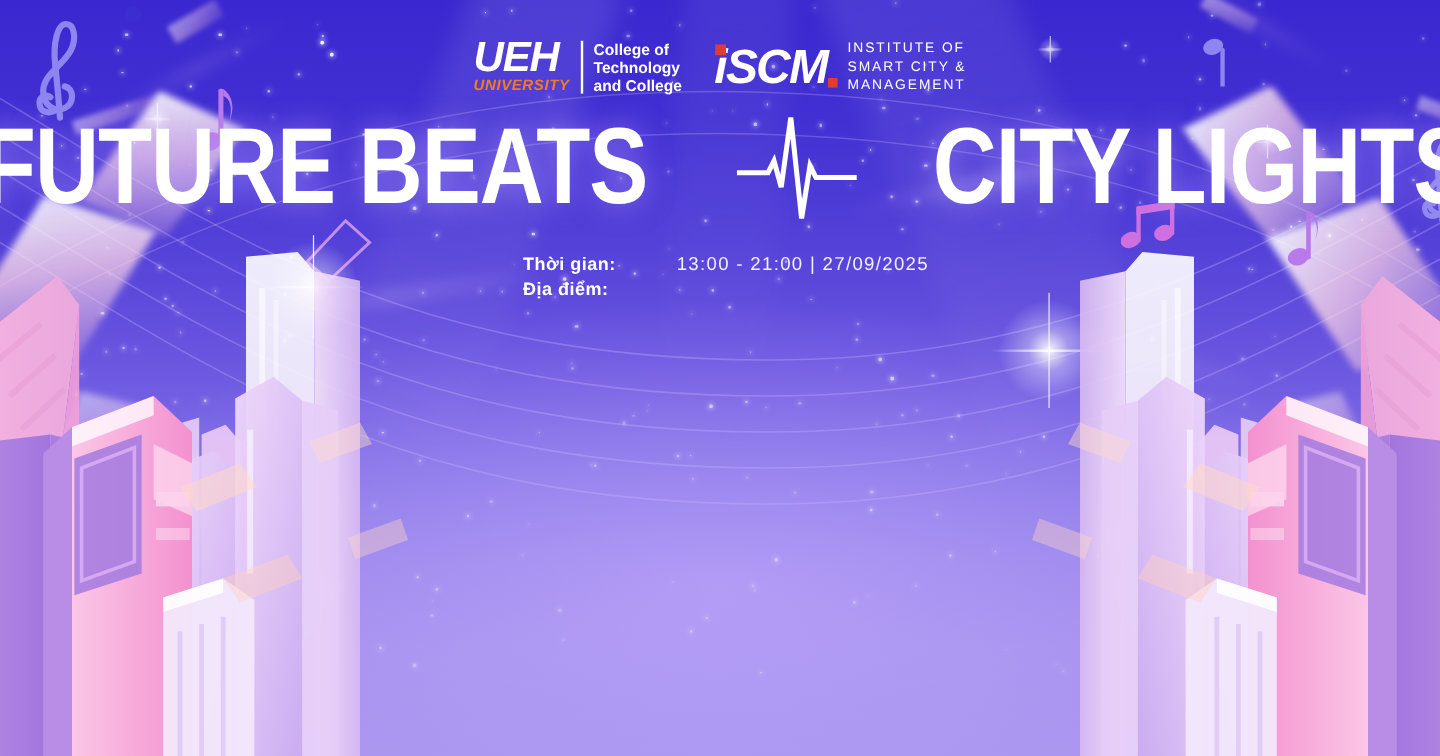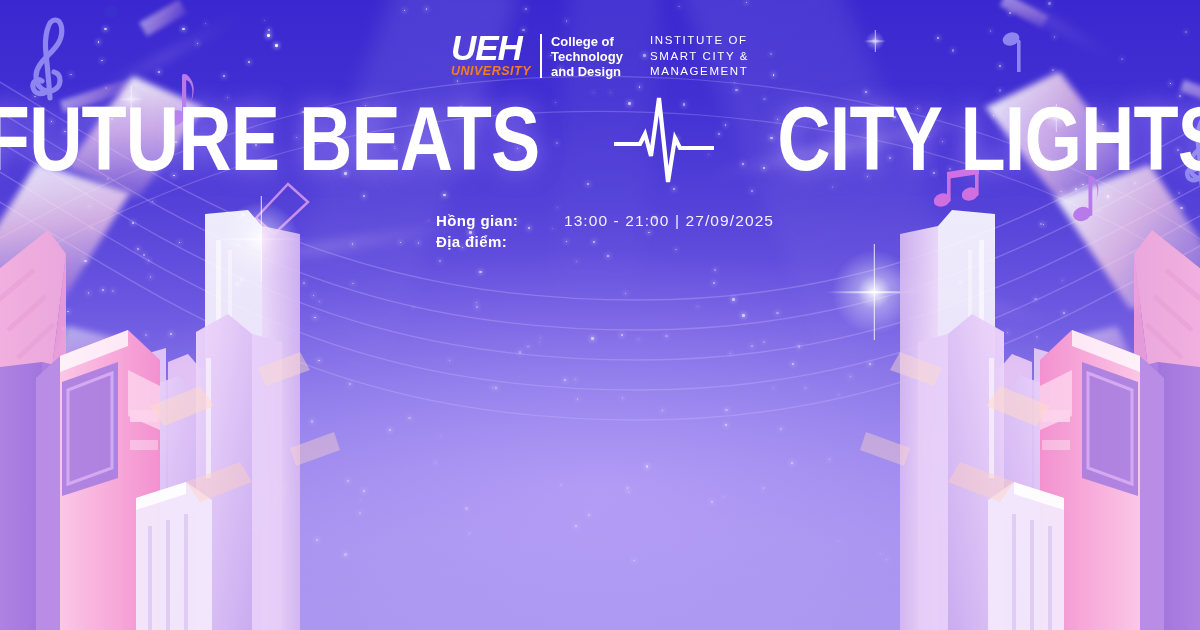--- a/index.html
+++ b/index.html
@@ -775,46 +775,51 @@
 
       <div class="logo-ueh">
         <div class="ueh-mark">
           <div class="ueh-word">UEH</div>
           <div class="ueh-sub">UNIVERSITY</div>
         </div>
         <div class="ueh-div"></div>
         <div class="ueh-desc">
           <div>College of</div>
           <div>Technology</div>
-          <div>and Design</div>
+          <div>and College</div>
         </div>
       </div>
 
       <div class="logo-iscm">
+        <div class="iscm-mark">
+          <span class="iscm-dot-top"></span>
+          <span class="iscm-word">iSCM</span>
+          <span class="iscm-dot-end"></span>
+        </div>
         <div class="iscm-desc">
           <div>INSTITUTE OF</div>
           <div>SMART CITY &amp;</div>
           <div>MANAGEMENT</div>
         </div>
       </div>
 
     </div>
 
 
     <div class="headline">
       <div class="word">FUTURE BEATS</div>
       <svg class="pulse" viewBox="0 0 100 92">
         <path d="M2,50 L26,50 L31,40 L37,62 L45,4 L54,88 L61,44 L66,54 L98,54" fill="none" stroke="#ffffff" stroke-width="4.2" stroke-linecap="square" stroke-linejoin="miter"></path>
       </svg>
       <div class="word">CITY LIGHTS</div>
     </div>
 
     <div class="details">
       <div class="det-labels">
-        <div>Hồng gian:</div>
+        <div>Thời gian:</div>
         <div>Địa điểm:</div>
       </div>
       <div class="det-values">
         <div>13:00 - 21:00 | 27/09/2025</div>
       </div>
     </div>
 
   </div>
 </div>
 

